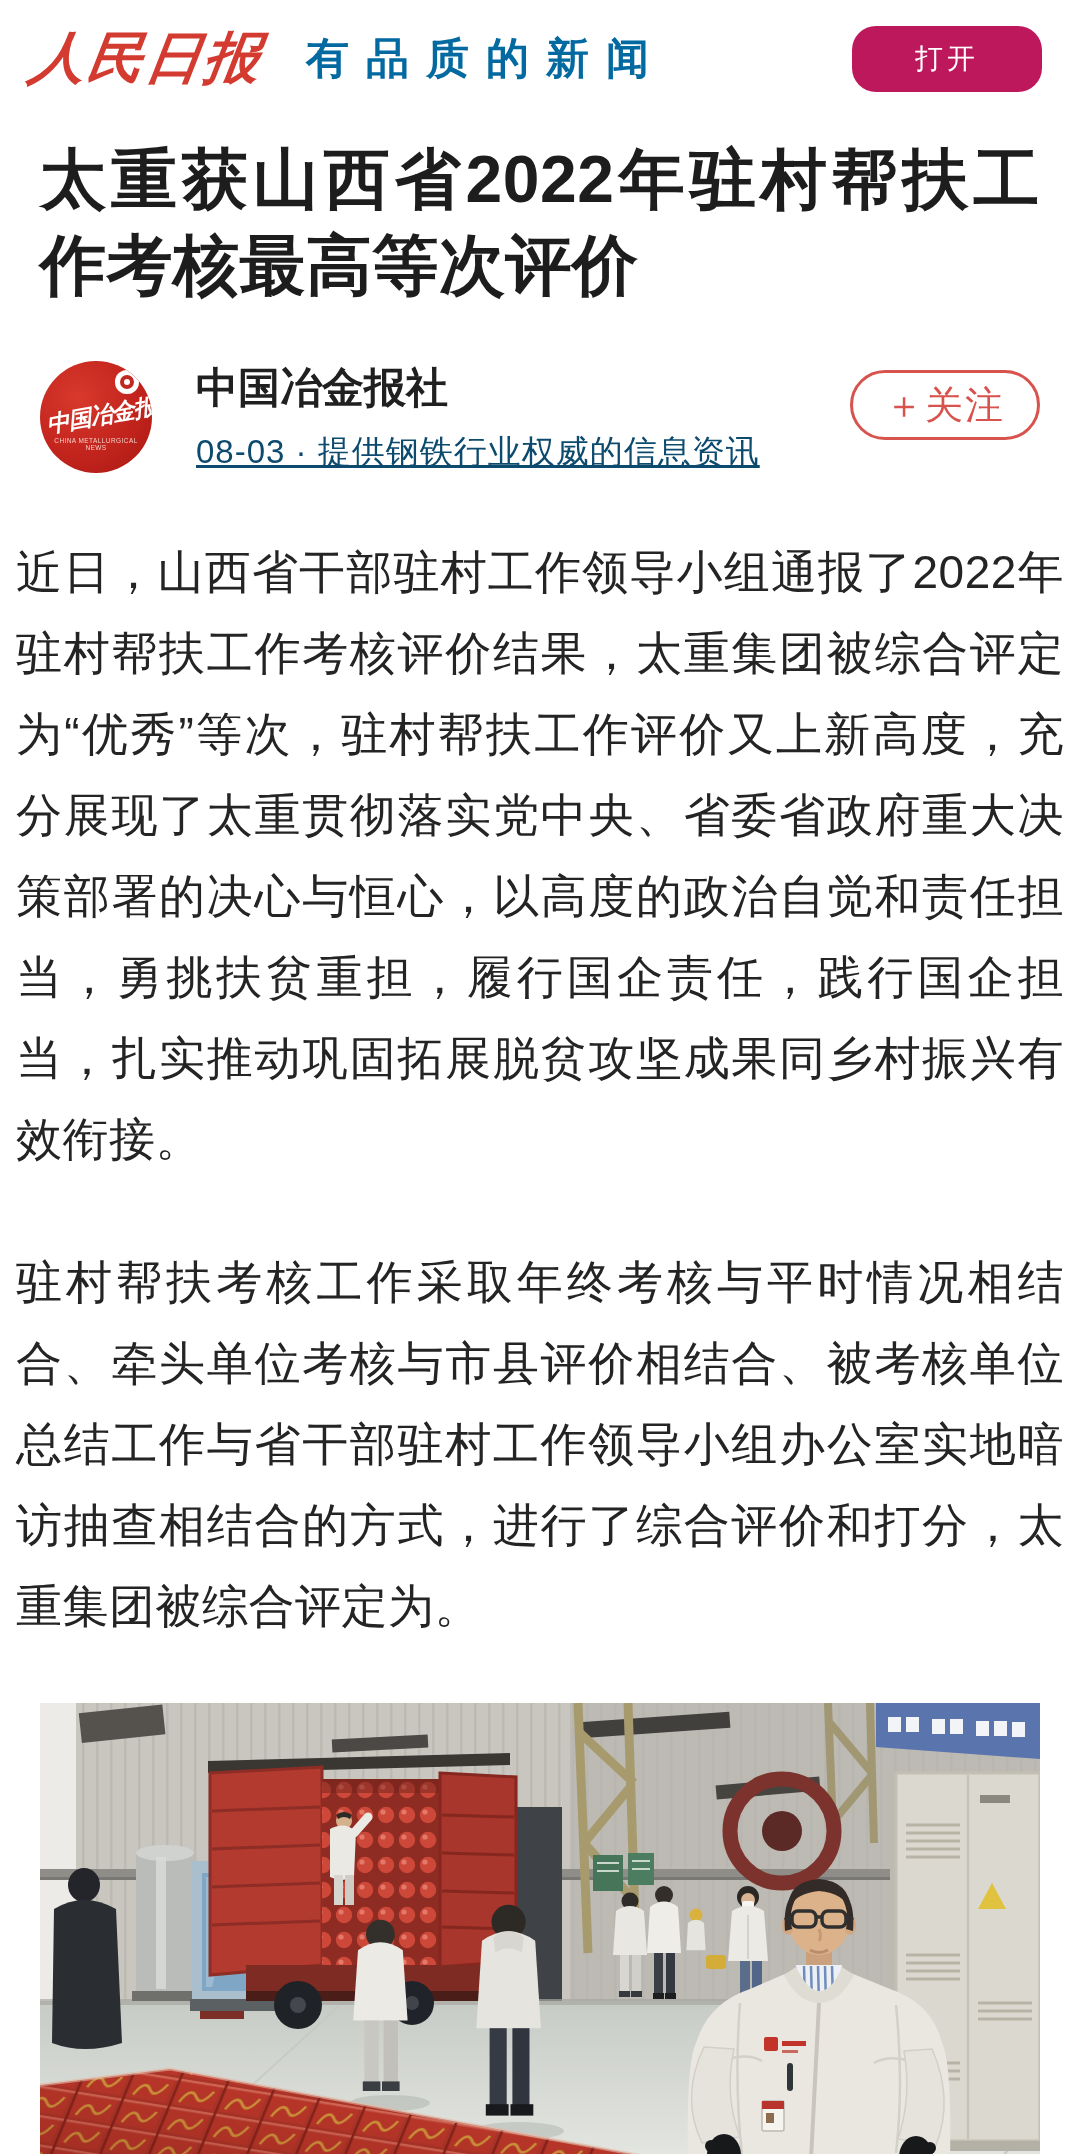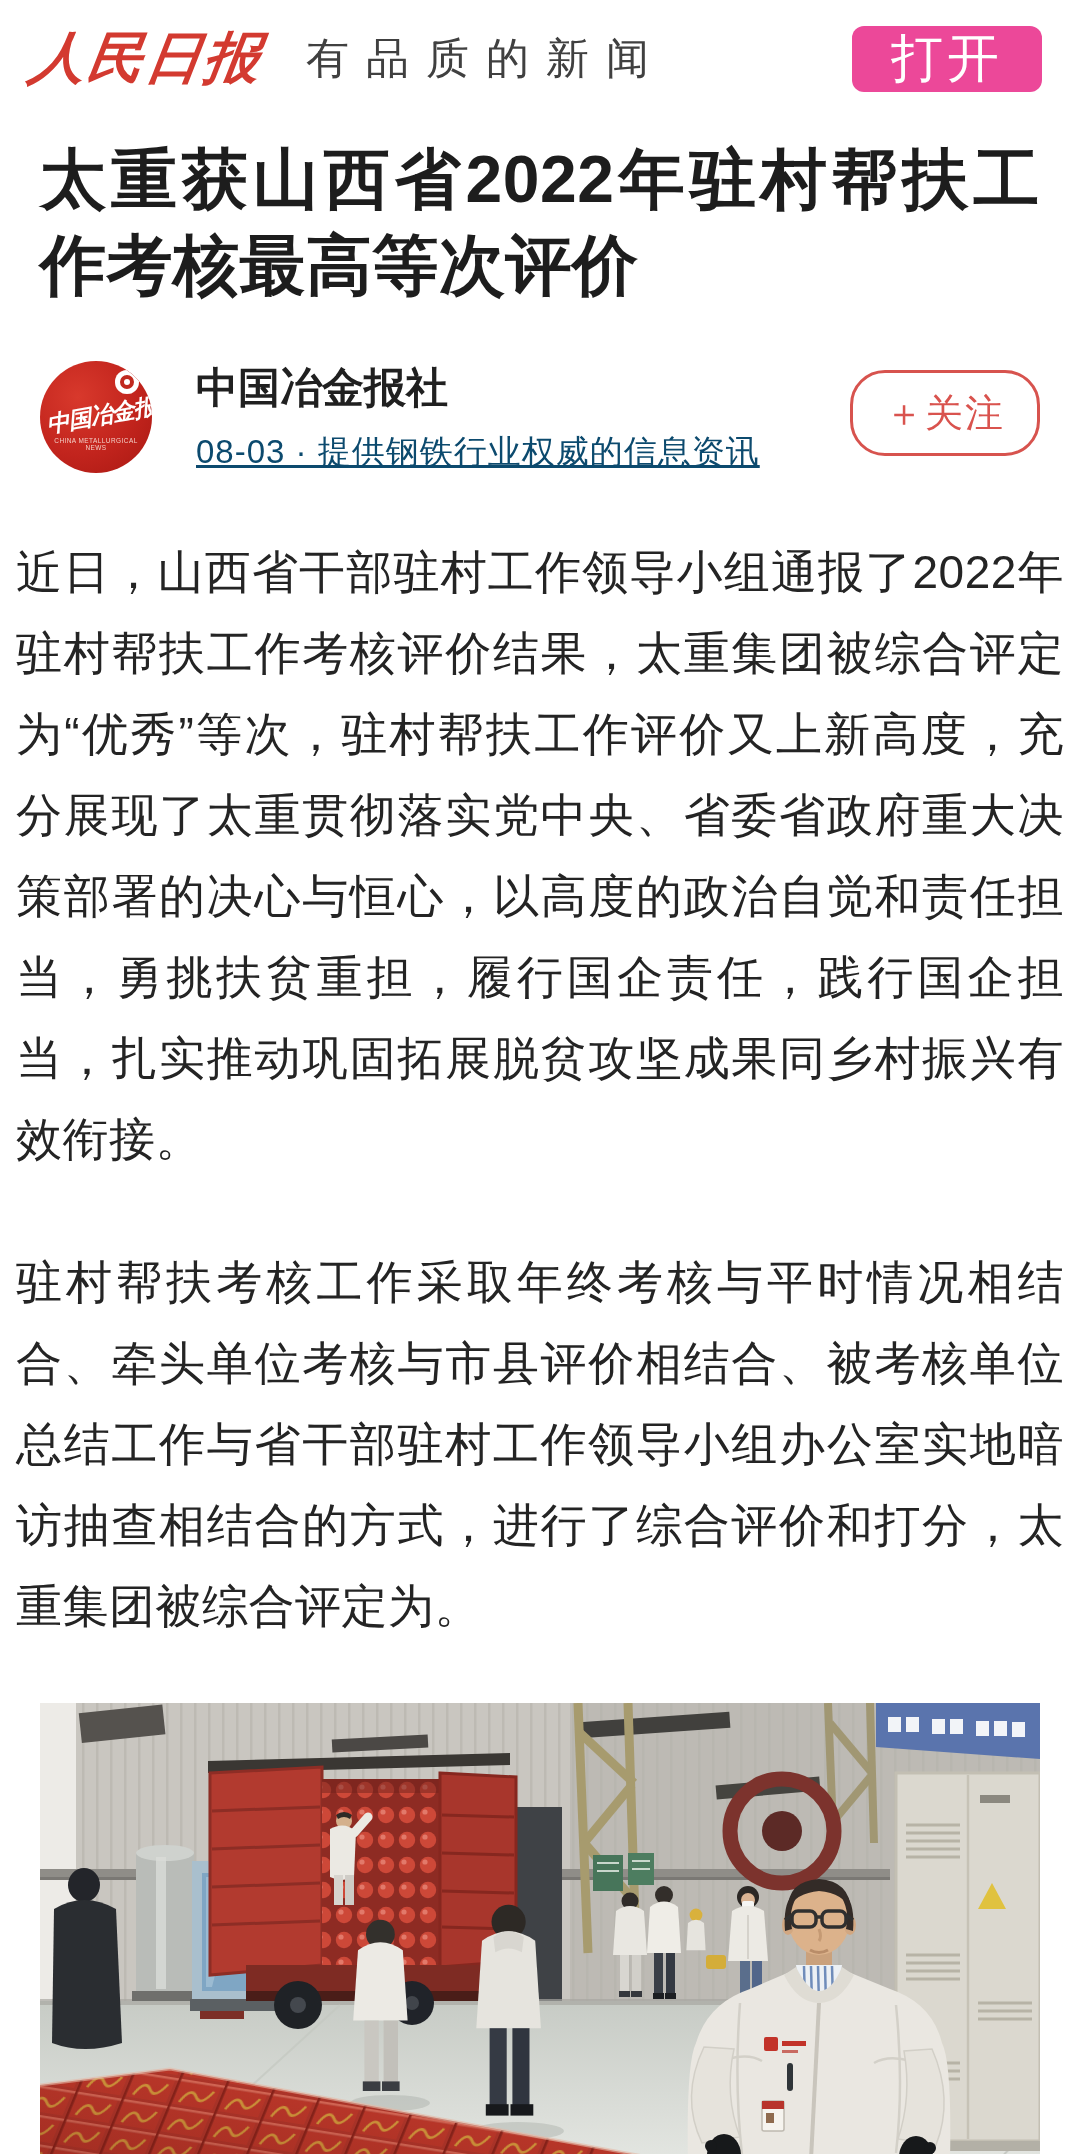--- a/index.html
+++ b/index.html
@@ -5,23 +5,23 @@
   * { margin:0; padding:0; box-sizing:border-box; }
   html,body { background:#ffffff; }
   body { width:1080px; height:2154px; overflow:hidden;
          font-family:"Liberation Sans","DejaVu Sans",sans-serif; }
   .page { width:1080px; height:2154px; background:#fff; overflow:hidden; position:relative; }
 
   
   .app-header { display:flex; align-items:center; padding:20px 38px 12px 30px; height:110px; }
   .logo { font-family:"DejaVu Serif","Liberation Serif",serif; font-style:italic; font-weight:700;
           font-size:56px; color:#d33a30; transform:skewX(-8deg); letter-spacing:2px; white-space:nowrap; }
-  .tagline { font-size:43px; color:#404040; letter-spacing:17px; margin-left:44px; font-weight:400; white-space:nowrap; }
-  .open-btn { margin-left:auto; width:190px; height:66px; background:#ec4899; color:#fff;
-              border:none; border-radius:12px; font-size:52px; letter-spacing:4px;
+  .tagline { font-size:43px; color:#0369a1; letter-spacing:17px; margin-left:44px; font-weight:700; white-space:nowrap; }
+  .open-btn { margin-left:auto; width:190px; height:66px; background:#be185d; color:#fff;
+              border:none; border-radius:24px; font-size:28px; letter-spacing:4px;
               display:flex; align-items:center; justify-content:center;
               font-family:inherit; cursor:pointer; }
 
   
   .article-title { margin:26px 40px 0; font-size:66px; line-height:86px; font-weight:700;
                    color:#1d1d1d; letter-spacing:0.5px; text-align:justify; }
 
   
   .author-row { margin:50px 40px 0; position:relative; display:flex; align-items:center; height:118px; }
   .avatar { width:112px; height:112px; border-radius:50%; position:relative; flex:none;
@@ -30,21 +30,21 @@
   .avatar-main { position:absolute; left:6px; top:40px; width:100px; text-align:center;
                  font-family:"DejaVu Serif","Liberation Serif",serif; font-style:italic; font-weight:700;
                  font-size:23px; color:#ffffff; letter-spacing:-1px; transform:rotate(-10deg); white-space:nowrap; }
   .avatar-sub { position:absolute; left:0; bottom:22px; width:100%; text-align:center;
                 font-size:7px; color:#f3cfc7; letter-spacing:0.5px; transform:scale(0.92); }
   .avatar-seal { position:absolute; top:9px; right:13px; width:24px; height:24px; border-radius:50%;
                  background:#fff; box-shadow:inset 0 0 0 5px #fff, inset 0 0 0 9px #c0291f; }
   .author-info { margin-left:44px; }
   .author-name { font-size:42px; font-weight:700; color:#202020; }
   .author-meta { font-size:33px; color:#0c4a6e; margin-top:14px; letter-spacing:1px;text-decoration:underline; }
-  .follow-btn { position:absolute; right:0; top:12px; width:190px; height:86px; background:#fff;
+  .follow-btn { position:absolute; right:0; top:12px; width:190px; height:70px; background:#fff;
                 border:3px solid #d7534e; border-radius:35px; color:#d9534e; font-size:38px;
                 display:flex; align-items:center; justify-content:center; letter-spacing:2px;
                 font-family:inherit; cursor:pointer; }
 
   
   .article-body { margin:0 16px; }
   .article-body p { font-size:46px; line-height:81px; color:#242424; text-align:justify;
                     letter-spacing:0.5px; }
   .article-body p:first-child { margin-top:56px; }
   .article-body p + p { margin-top:62px; }

